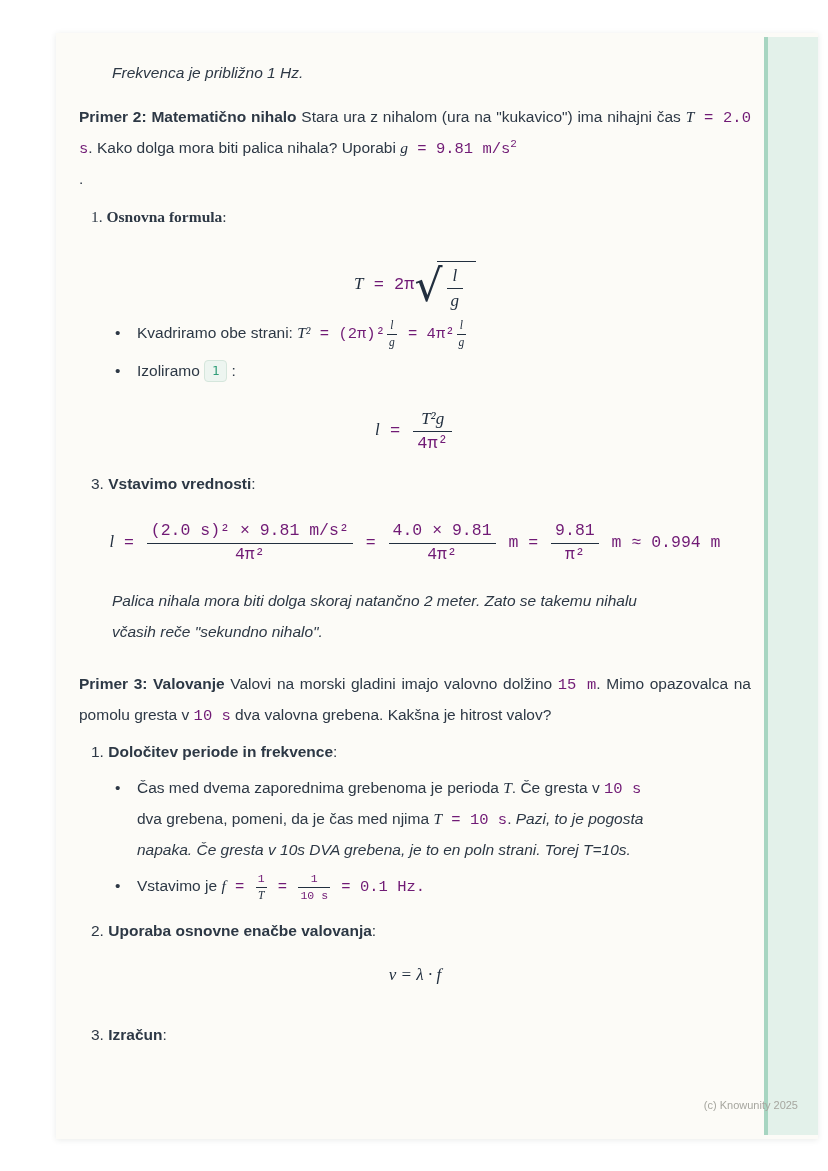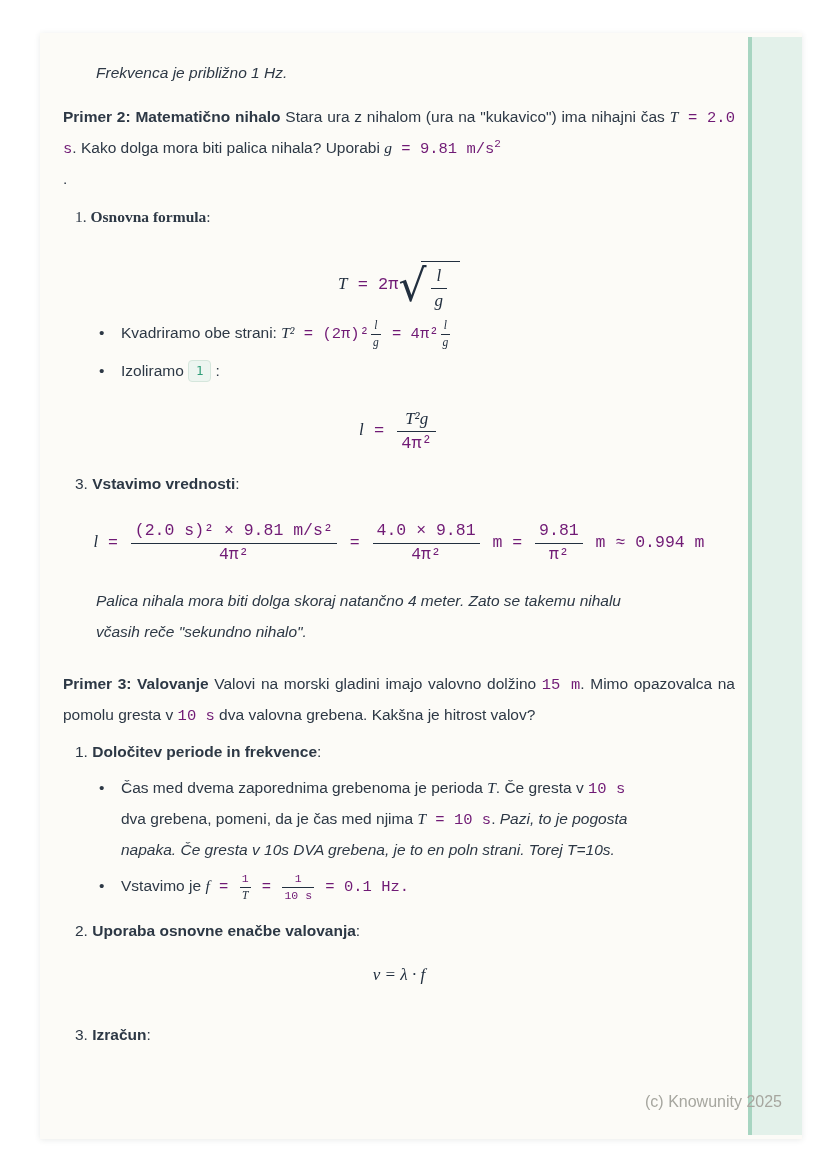--- a/index.html
+++ b/index.html
@@ -3,21 +3,21 @@
 <meta charset="utf-8">
 <style>
   html, body {
     margin: 0; padding: 0;
     width: 828px; height: 1171px;
     overflow: hidden;
     background: #ffffff;
     font-family: "Liberation Sans", "DejaVu Sans", sans-serif;
     color: #2d3845;
   }
-  .canvas { position: relative; width: 726px; height: 1171px; }
+  .canvas { position: relative; width: 726px; height: 1171px; margin-left: 16px; }
 
   .page {
     position: absolute; left: 40px; top: 33px;
     width: 762px; height: 1106px;
     background: #fcfbf7;
     box-shadow: 0 1px 6px rgba(40,60,50,0.10);
   }
   .ribbon {
     position: absolute; top: 4px; right: 0; bottom: 4px;
     width: 50px;
@@ -125,21 +125,21 @@
     padding: 0 7px;
     margin: 0 4px;
     font-family: "DejaVu Sans Mono", monospace;
     font-size: 12.5px; line-height: 20px;
     color: #2f9d78;
     vertical-align: 1px;
   }
 
   .watermark {
     position: absolute; right: 20px; bottom: 28px;
-    font-size: 16px; color: #a6a69f;
+    font-size: 11px; color: #a6a69f;
     z-index: 3; white-space: nowrap;
   }
 </style>
 </head>
 <body>
 
 <div class="canvas">
   <div class="page">
     <div class="ribbon"></div>
 
@@ -162,21 +162,21 @@
         <li><span>Kvadriramo obe strani: </span><span class="mv">T²</span><span class="mm"> = (2π)²</span><span class="frac small"><span class="num mv">l</span><span class="den mv">g</span></span><span class="mm"> = 4π²</span><span class="frac small"><span class="num mv">l</span><span class="den mv">g</span></span></li>
         <li><span>Izoliramo</span><span class="chip">1</span><span>:</span></li>
       </ul>
 
       <div class="formula f2"><span class="mv">l</span><span class="mm"> = </span><span class="frac"><span class="num mv">T²g</span><span class="den mm">4π²</span></span></div>
 
       <div class="oitem oi-vstavimo"><span class="onum">3.</span> <b class="olabel">Vstavimo vrednosti</b><span>:</span></div>
 
       <div class="formula f3"><span class="mv">l</span><span class="mm"> = </span><span class="frac"><span class="num mm">(2.0 s)² × 9.81 m/s²</span><span class="den mm">4π²</span></span><span class="mm"> = </span><span class="frac"><span class="num mm">4.0 × 9.81</span><span class="den mm">4π²</span></span><span class="mm"> m = </span><span class="frac"><span class="num mm">9.81</span><span class="den mm">π²</span></span><span class="mm"> m ≈ 0.994 m</span></div>
 
-      <p class="note note2">Palica nihala mora biti dolga skoraj natančno 4 meter. Zato se takemu nihalu včasih reče "sekundno nihalo".</p>
+      <p class="note note2">Palica nihala mora biti dolga skoraj natančno 2 meter. Zato se takemu nihalu včasih reče "sekundno nihalo".</p>
 
       <p class="para primer3"><b class="ttl">Primer 3: Valovanje</b><span> Valovi na morski gladini imajo valovno dolžino </span><span class="mm">15 m</span><span>. Mimo opazovalca na pomolu gresta v </span><span class="mm">10 s</span><span> dva valovna grebena. Kakšna je hitrost valov?</span></p>
 
       <div class="oitem oi-dolocitev"><span class="onum">1.</span> <b class="olabel">Določitev periode in frekvence</b><span>:</span></div>
 
       <ul class="blist">
         <li class="b-wide"><span>Čas med dvema zaporednima grebenoma je perioda </span><span class="mv">T</span><span>. Če gresta v </span><span class="mm">10 s</span><span> dva grebena, pomeni, da je čas med njima </span><span class="mv">T</span><span class="mm"> = 10 s</span><span>. </span><i>Pazi, to je pogosta napaka. Če gresta v 10s DVA grebena, je to en poln strani. Torej T=10s.</i></li>
         <li class="b-frek"><span>Vstavimo je </span><span class="mv">f</span><span class="mm"> = </span><span class="frac small"><span class="num mm">1</span><span class="den mv">T</span></span><span class="mm"> = </span><span class="frac small"><span class="num mm">1</span><span class="den mm">10 s</span></span><span class="mm"> = 0.1 Hz.</span></li>
       </ul>
 

